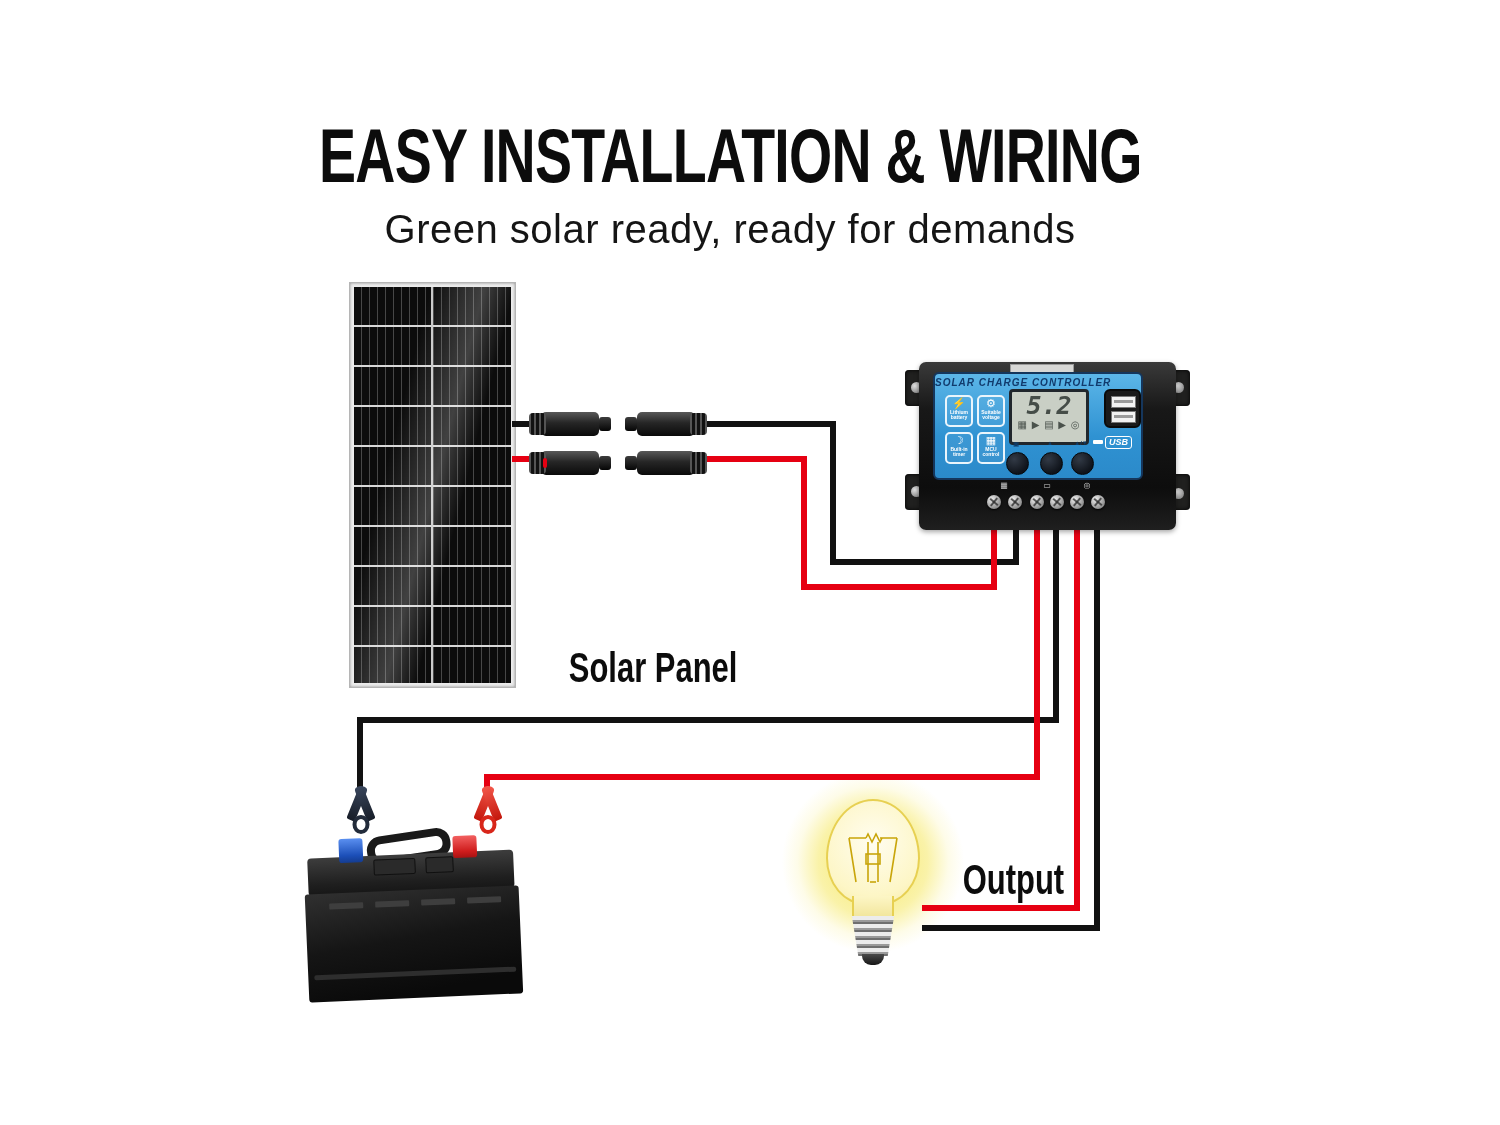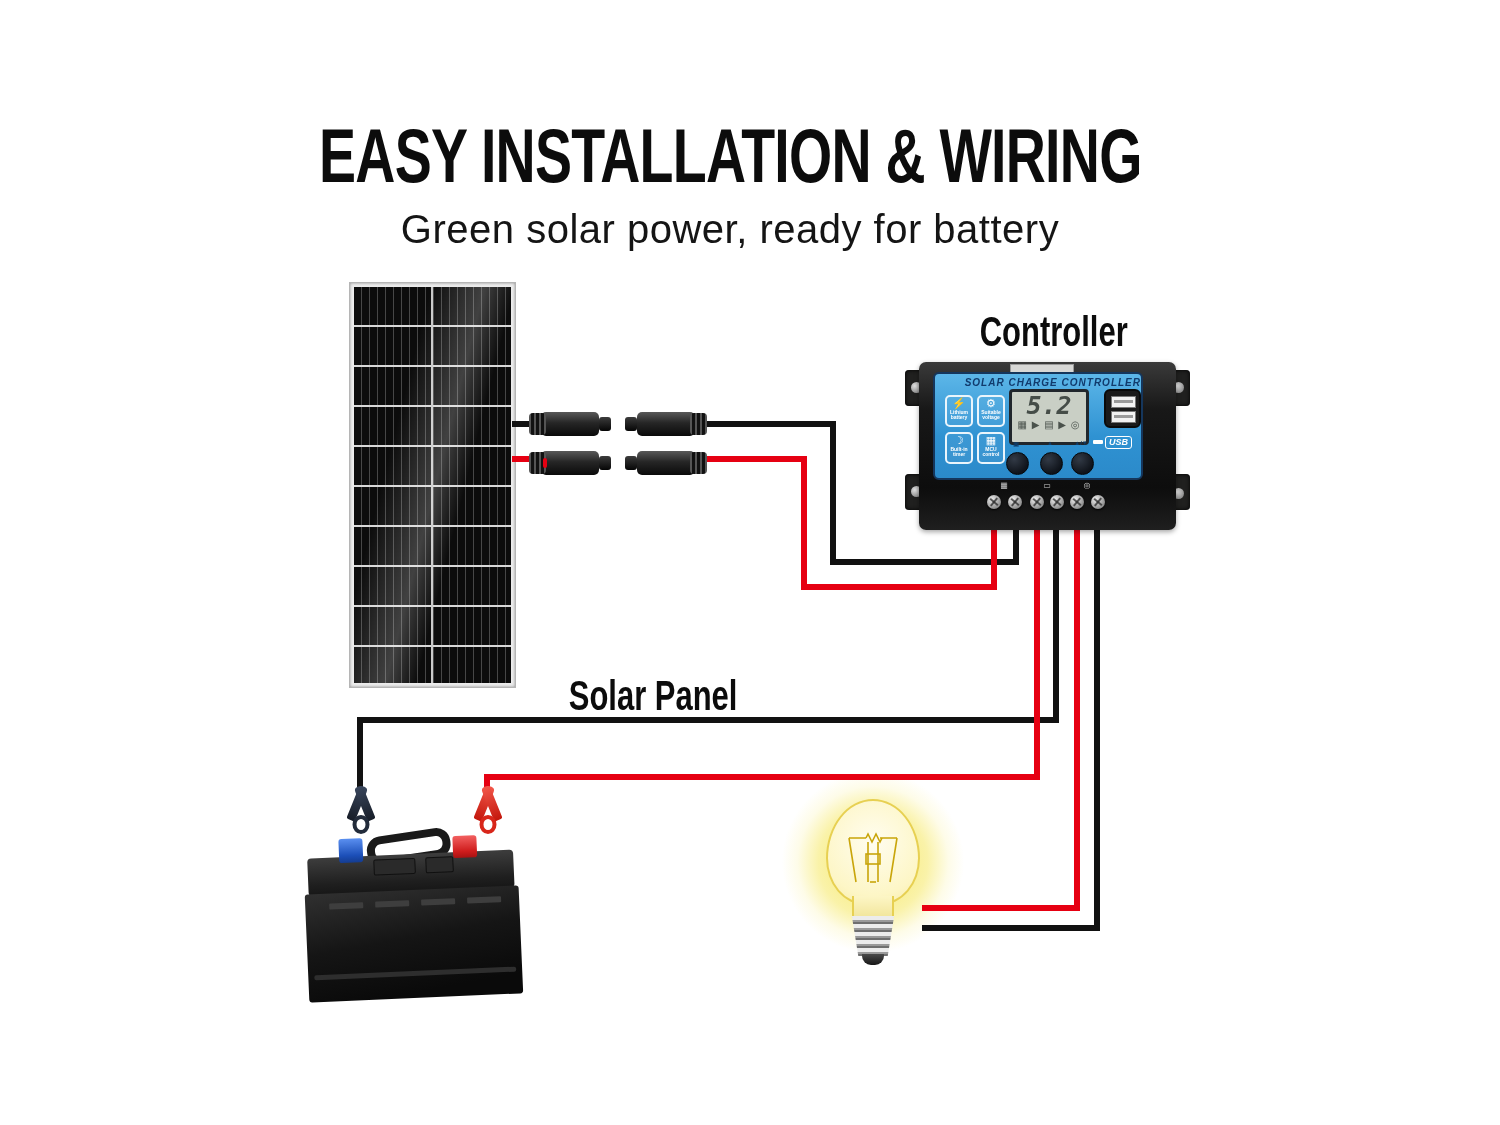--- a/index.html
+++ b/index.html
@@ -65,21 +65,21 @@
     background:linear-gradient(#3a3a3a,#181818 28%,#0d0d0d 75%,#1f1f1f);
     box-shadow:0 2px 5px rgba(0,0,0,.35);
   }
   .ctrl-sticker{position:absolute;left:105px;top:2px;width:62px;height:9px;background:#d7d7d5;border:1px solid #9a9a9a;}
   .faceplate{
     position:absolute;left:28px;top:10px;width:210px;height:108px;border-radius:6px;
     background:linear-gradient(#5cb6e8,#2f92d2 60%,#2b8aca);
     border:2px solid #15365c;box-sizing:border-box;
   }
   .fp-title{
-    position:absolute;left:0;right:0;top:3px;text-align:right;
+    position:absolute;left:0;right:0;top:3px;text-align:left;
     font-size:10px;font-weight:bold;font-style:italic;color:#113b6d;letter-spacing:1px;white-space:nowrap;
   }
   .feature{
     position:absolute;width:28px;height:32px;border:2px solid #eaf5fc;border-radius:5px;box-sizing:border-box;
     display:flex;flex-direction:column;align-items:center;justify-content:flex-start;overflow:hidden;
     background:rgba(255,255,255,.06);
   }
   .feature .fi{font-size:11px;line-height:13px;color:#fff;}
   .feature .fl{font-size:5px;line-height:5px;color:#fff;text-align:center;font-weight:bold;}
   .lcd{
@@ -167,21 +167,21 @@
 </style>
 </head>
 <body>
 
 <div id="canvas">
 
   <div class="abs title-wrap">
     <span class="title">EASY INSTALLATION &amp; WIRING</span>
   </div>
   <div class="abs subtitle-wrap">
-    <span class="subtitle">Green solar power, ready for battery</span>
+    <span class="subtitle">Green solar ready, ready for demands</span>
   </div>
 
   <div class="abs solar-panel">
     <div class="panel-cells"></div>
   </div>
 
   <div class="abs bulb-glow"></div>
   <div class="abs bulb-glass"></div>
   <svg class="abs" style="left:832px;top:812px;" width="82" height="86">
     <g stroke="#c9a50a" stroke-width="1.6" fill="none">
@@ -336,20 +336,20 @@
     <div class="term-icon" style="left:167px;">◎</div>
 
     <div class="screw" style="left:82px;"></div>
     <div class="screw" style="left:103px;"></div>
     <div class="screw" style="left:125px;"></div>
     <div class="screw" style="left:145px;"></div>
     <div class="screw" style="left:165px;"></div>
     <div class="screw" style="left:186px;"></div>
   </div>
 
-  <div class="abs seclabel-wrap" style="left:934px;top:310px;">
-    <span class="seclabel">Controller</span>
-  </div>
-  <div class="abs seclabel-wrap" style="left:533px;top:646px;margin-top:28px;">
+  <div class="abs seclabel-wrap" style="left:533px;top:646px;">
     <span class="seclabel">Solar Panel</span>
   </div>
+  <div class="abs seclabel-wrap" style="left:893px;top:858px;">
+    <span class="seclabel">Output</span>
+  </div>
 
 </div>
 
 </body></html>

